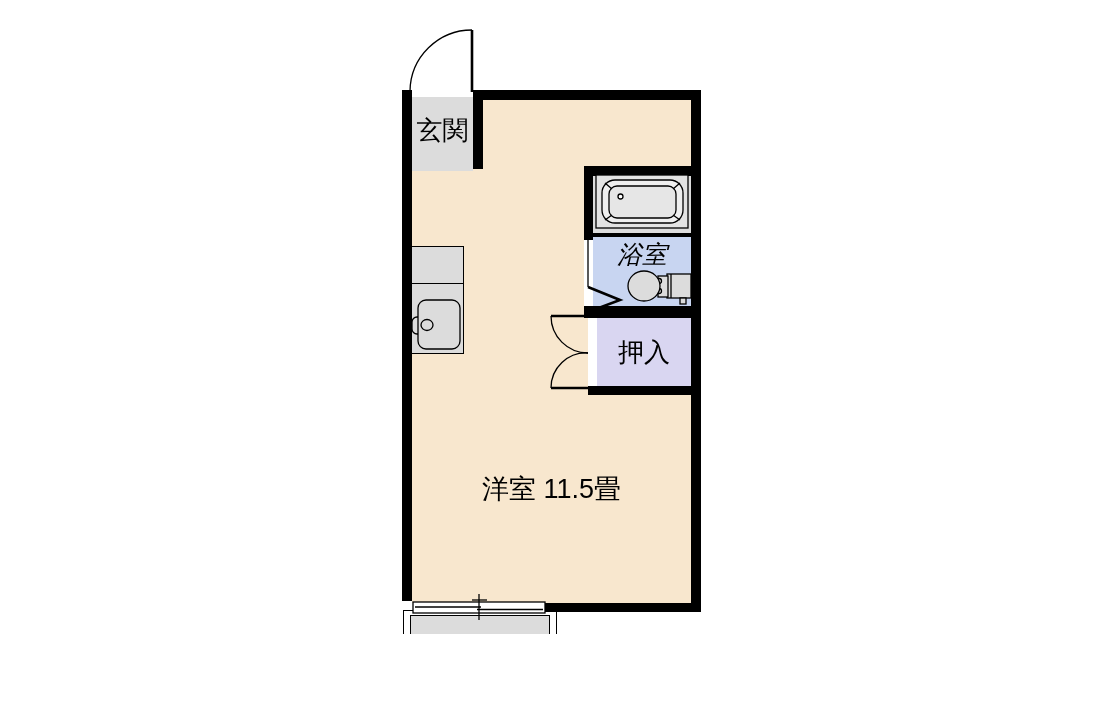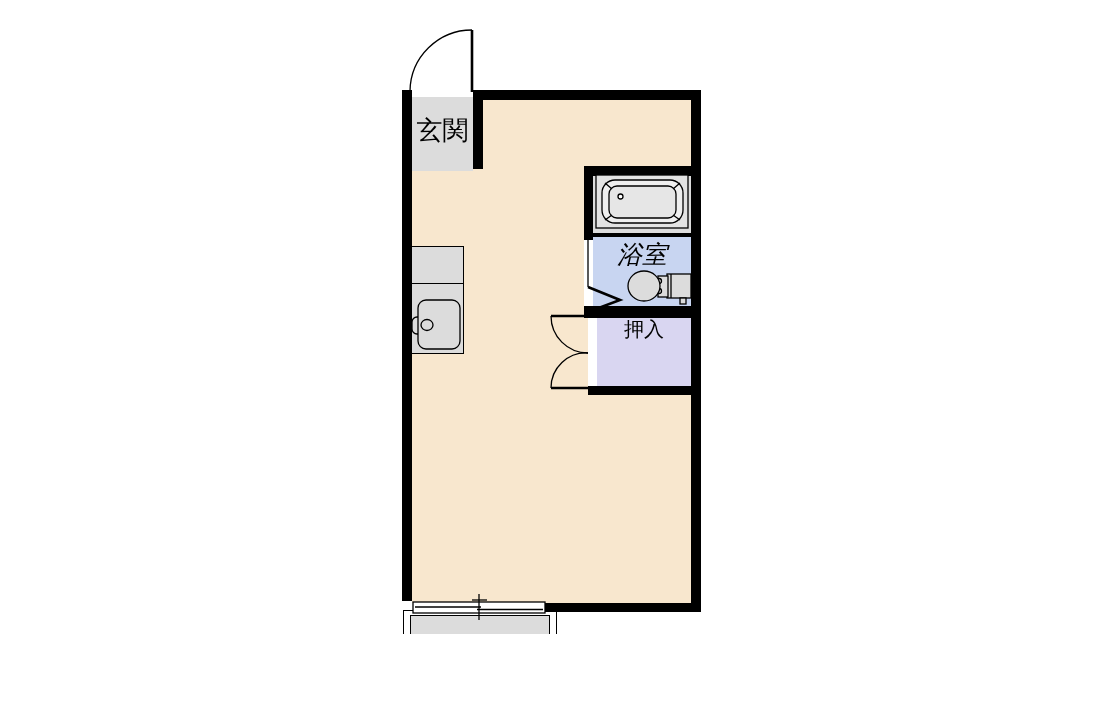--- a/index.html
+++ b/index.html
@@ -114,17 +114,18 @@
       <path class="ln" d="M477,609.5 L543,609.5"></path>
       <path class="ln" d="M479,594 L479,620"></path>
       <path class="ln" d="M472,600 L487,600"></path>
     </g>
   </svg>
 
   <div class="label" style="left:412px; top:116px; width:61px; font-size:26px;">玄関</div>
 
   <div class="label" style="left:593px; top:240px; width:98px; font-size:25px;font-style:italic;">浴室</div>
 
-  <div class="label" style="left:597px; top:318px; width:94px; font-size:20px;">押入</div>
+  <div class="label" style="left:597px; top:338px; width:94px; font-size:26px;">押入</div>
 
+  <div class="label" style="left:412px; top:474px; width:279px; font-size:27px;">洋室 11.5畳</div>
 
 
 </div>
 
 </body></html>

